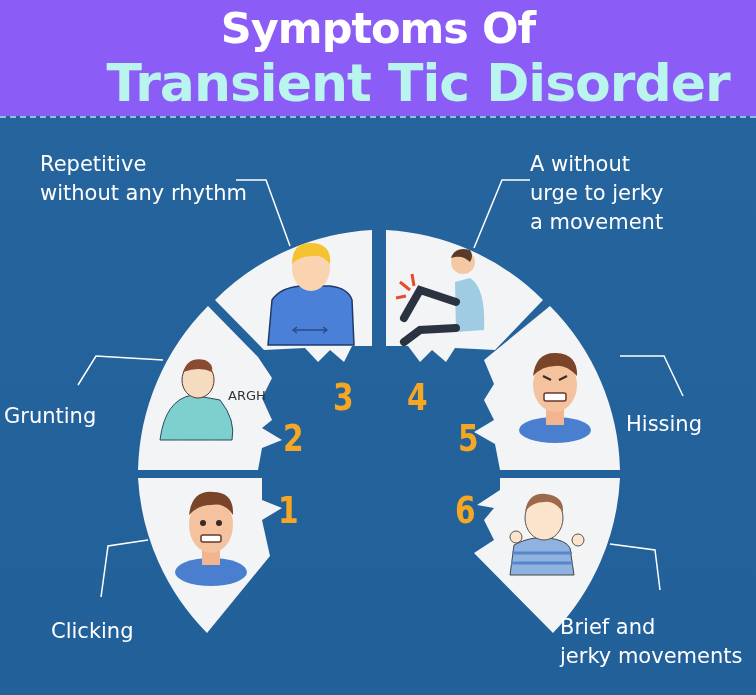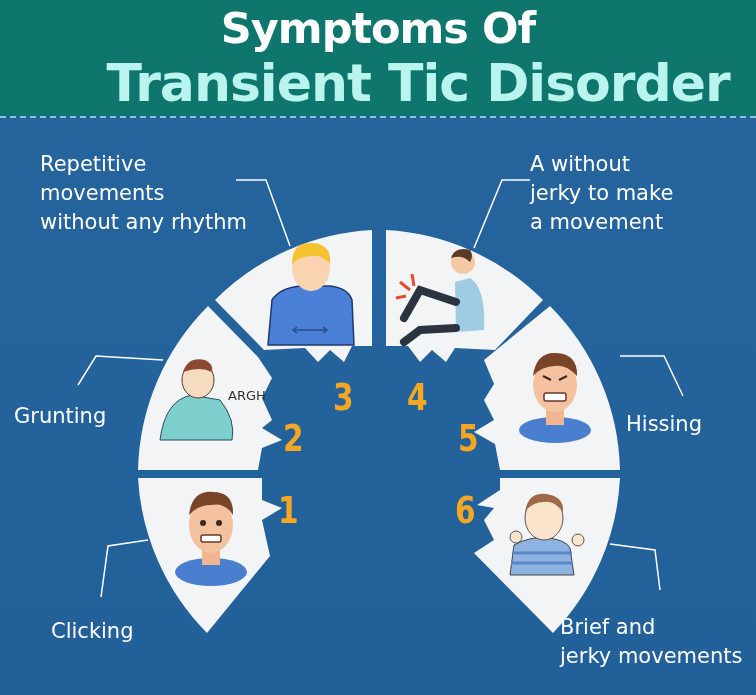--- a/index.html
+++ b/index.html
@@ -1,17 +1,17 @@
 <!DOCTYPE html>
 <html><head>
   <meta charset="utf-8">
   <style>
     html, body { margin:0; padding:0; }
     body { width:756px; height:695px; overflow:hidden; background:#24629a; font-family:"DejaVu Sans", sans-serif; position:relative; }
-    .header { position:absolute; left:0; top:0; width:756px; height:116px; background:#0f766e; }
+    .header { position:absolute; left:0; top:0; width:756px; height:116px; background:#8b5cf6; }
     .title1 { position:absolute; left:0; width:756px; top:2px; text-align:center; color:#ffffff; font-family:"DejaVu Sans", sans-serif; font-weight:bold; font-size:43px; letter-spacing:-1px; line-height:52px; }
     .title2 { position:absolute; left:0; width:756px; top:56px; text-align:center; color:#b9f5ee; font-family:"DejaVu Sans", sans-serif; font-weight:bold; font-size:52px; letter-spacing:-1px; line-height:54px;margin-left:40px; }
     .dash { position:absolute; left:0; top:116px; width:756px; height:0; border-top:2px dashed #8fc0e0; }
     .main { position:absolute; left:0; top:119px; width:756px; height:576px; background:linear-gradient(180deg,#25649c 0%,#22609a 100%); }
     svg.ring { position:absolute; left:0; top:0; width:756px; height:695px; }
     .label { position:absolute; color:#ffffff; font-family:"DejaVu Sans", sans-serif; font-size:21px; line-height:29px; text-align:left; white-space:nowrap; }
     .num { position:absolute; color:#f5a623; font-family:"DejaVu Sans", sans-serif; font-weight:bold; font-size:38px; line-height:40px; transform:scaleX(0.78); transform-origin:center; }
   </style>
 </head>
 <body>
@@ -98,29 +98,28 @@
     <path d="M530,180 L502,180 L474,248"></path>
     <path d="M78,385 L96,356 L163,360"></path>
     <path d="M620,356 L664,356 L683,396"></path>
     <path d="M101,597 L108,546 L148,540"></path>
     <path d="M610,544 L655,550 L660,590"></path>
   </g>
 </svg>
 
 <div class="label" style="left:40px; top:150px; width:230px;">
   <div>Repetitive</div>
-  <div>movements</div>
   <div>without any rhythm</div>
 </div>
 <div class="label" style="left:530px; top:150px; width:180px;">
   <div>A without</div>
-  <div>jerky to make</div>
+  <div>urge to jerky</div>
   <div>a movement</div>
 </div>
-<div class="label" style="left:14px; top:402px; width:110px;">Grunting</div>
+<div class="label" style="left:4px; top:402px; width:110px;">Grunting</div>
 <div class="label" style="left:626px; top:404px; width:110px;margin-top:6px;">Hissing</div>
 <div class="label" style="left:51px; top:617px; width:110px;">Clicking</div>
 <div class="label" style="left:560px; top:613px; width:200px;">
   <div>Brief and</div>
   <div>jerky movements</div>
 </div>
 
 <div class="num" style="left:275px; top:490px;">1</div>
 <div class="num" style="left:280px; top:418px;">2</div>
 <div class="num" style="left:330px; top:377px;">3</div>

